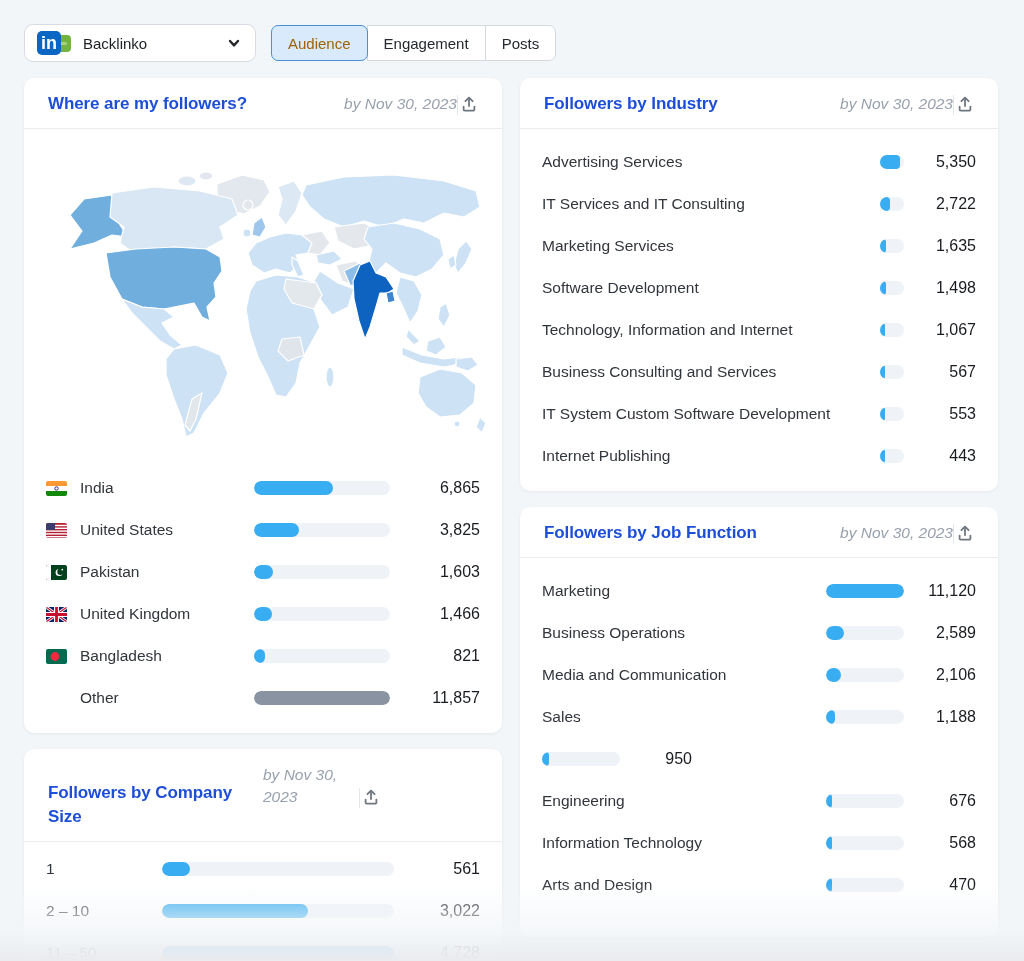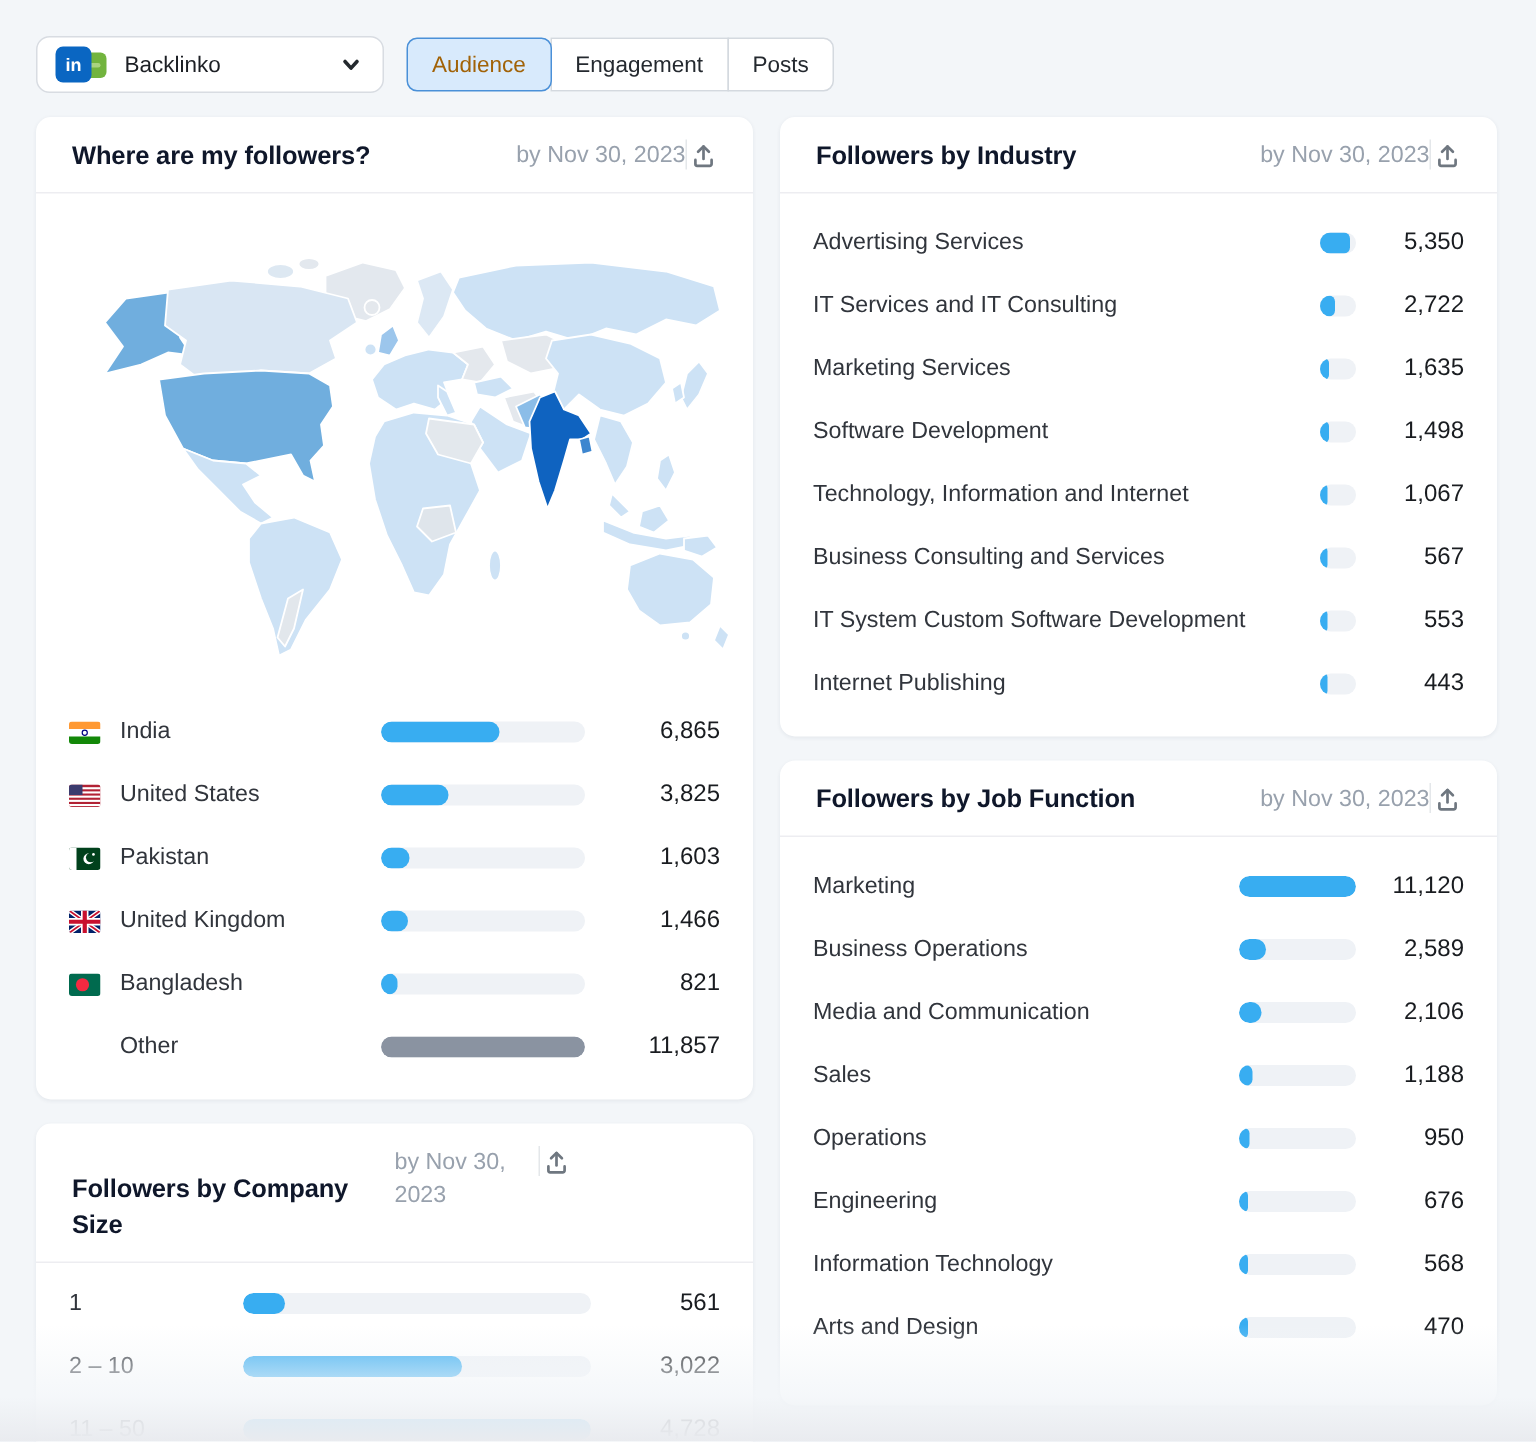--- a/index.html
+++ b/index.html
@@ -16,21 +16,21 @@
   .account-select {
     display:flex; align-items:center; width:232px; height:38px;
     background:#fff; border:1px solid #d8dce2; border-radius:9px;
     padding:0 14px 0 12px; cursor:pointer;
   }
   .logo-wrap { position:relative; width:38px; height:24px; flex:0 0 auto; }
   .logo-green { position:absolute; left:17px; top:4px; width:17px; height:17px; background:#72b43e; border-radius:4px; }
   .logo-green::after { content:""; position:absolute; left:4px; top:7px; width:9px; height:3px; background:#a9d37f; border-radius:2px; }
   .logo-blue {
     position:absolute; left:0; top:0; width:24px; height:24px; background:#0a66c2; border-radius:5px;
-    color:#fff; font-weight:700; font-size:12px; display:flex; align-items:center; justify-content:center;
+    color:#fff; font-weight:700; font-size:18px; display:flex; align-items:center; justify-content:center;
   }
   .account-name { flex:1; font-size:15px; color:#1c1f24; margin-left:8px; }
   .chevron { width:14px; height:14px; stroke:#24292e; stroke-width:2.4; fill:none; stroke-linecap:round; stroke-linejoin:round; }
   .tabs { display:flex; }
   .tab {
     height:36px; display:flex; align-items:center; padding:0 16px;
     background:#fff; border:1px solid #d4d9df; margin-left:-1px;
     font-size:15px; color:#24292f; cursor:pointer; position:relative;
   }
   .tab:nth-child(2) { border-radius:0; }
@@ -44,22 +44,22 @@
   .col { display:flex; flex-direction:column; gap:16px; width:478px; }
   .card {
     background:#fff; border-radius:10px; width:478px;
     box-shadow:0 1px 3px rgba(25,39,70,.07);
     overflow:hidden;
   }
   .card-header {
     display:flex; align-items:flex-start; padding:14px 22px 12px 24px;
     border-bottom:1px solid #ededf1;
   }
-  .card-title { font-size:17px; font-weight:700; color:#0f172a; line-height:24px; letter-spacing:-.1px; flex:1; }
-  .header-right { display:flex; align-items:flex-start; padding-top:1px; }
+  .card-title { font-size:17px; font-weight:700; color:#1d4ed8; line-height:24px; letter-spacing:-.1px; flex:1; }
+  .header-right { display:flex; align-items:flex-end; padding-top:1px;font-style:italic; }
   .card-date { font-size:15.5px; color:#98a1ad; line-height:22px; }
   .header-divider { width:1px; height:20px; background:#e4e7ea; }
   .export-btn { background:none; border:none; cursor:pointer; padding:2px; display:flex; }
   .export-icon { width:18px; height:18px; stroke:#6f7780; stroke-width:1.8; fill:none; stroke-linecap:round; stroke-linejoin:round; }
   .narrow-title .card-title { max-width:215px;margin-top:18px; }
   .narrow-title .card-date { max-width:96px; }
   
   .rows { padding:6px 0 14px 0; }
   .rows.pad-lg { padding-top:12px; }
   .bar-row { display:flex; align-items:center; height:42px; padding:0 22px; }
@@ -428,21 +428,20 @@
 
   <div class="bar-row">
     <span class="row-label">Sales</span>
     <span class="bar-track">
       <span class="bar-fill" style="width: 11%;"></span>
     </span>
     <span class="row-value">1,188</span>
   </div>
 
   <div class="bar-row">
-    <span class="row-label">Operations</span>
     <span class="bar-track">
       <span class="bar-fill" style="width: 9%;"></span>
     </span>
     <span class="row-value">950</span>
   </div>
 
   <div class="bar-row">
     <span class="row-label">Engineering</span>
     <span class="bar-track">
       <span class="bar-fill" style="width: 8%;"></span>

